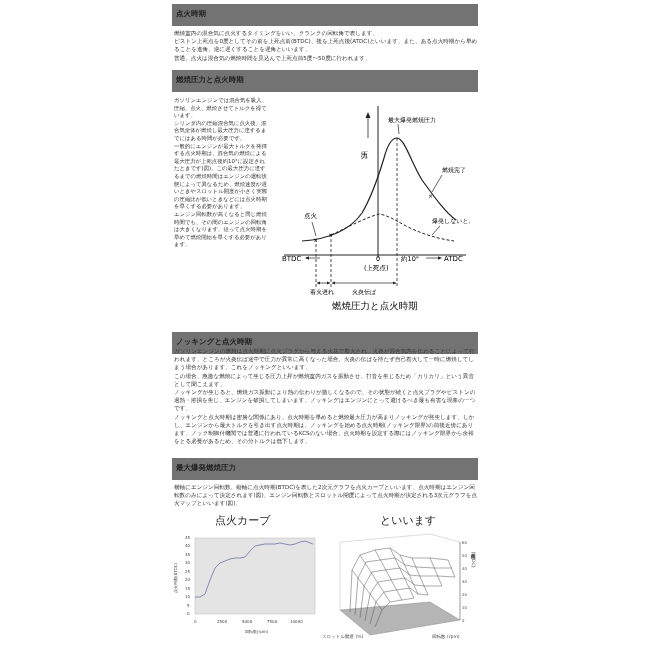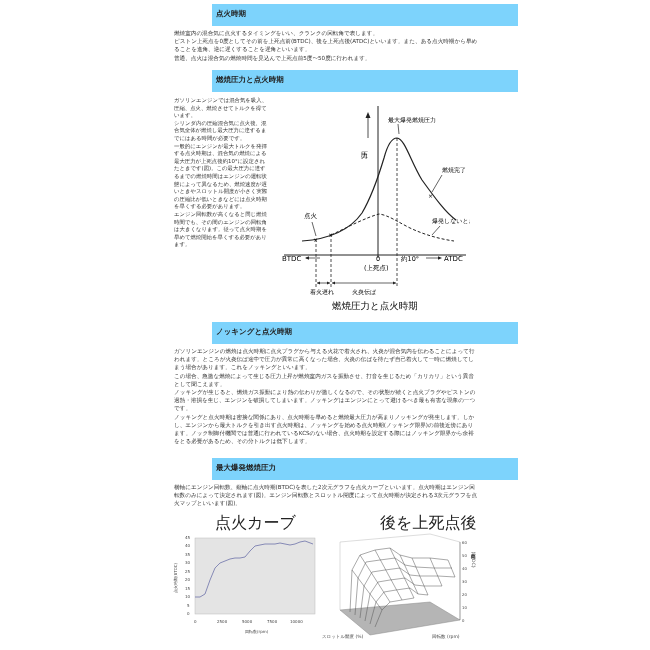--- a/index.html
+++ b/index.html
@@ -1,26 +1,26 @@
 <!DOCTYPE html>
 <html><head>
 <meta charset="utf-8">
 <style>
   html, body { margin:0; padding:0; background:#ffffff; }
   body { width:650px; height:650px; position:relative; overflow:hidden;
          font-family:"DejaVu Sans", sans-serif; color:#222; }
   .hbar { position:absolute; left:172px; width:306px; height:22px;
-          background:#7dd3fc;margin-left:40px; }
+          background:#737373; }
   .hbar span { position:absolute; left:4px; top:5px; font-size:7.5px; font-weight:bold; color:#222; }
   .para { position:absolute; left:174px; width:304px; font-size:5.6px; line-height:8.2px; color:#333; }
   .para p { margin:0; }
   .lcol { position:absolute; left:174px; top:97px; width:96px; font-size:5.4px; line-height:7.6px; color:#333; }
   .lcol p { margin:0; }
   svg text { font-family:"DejaVu Sans", sans-serif; }
-  .title-big { position:absolute; font-size:16px; color:#222; }
+  .title-big { position:absolute; font-size:11px; color:#222; }
 </style>
 </head>
 <body>
 
 <div class="hbar" style="top:4px;">
   <span>点火時期</span>
 </div>
 <div class="para" style="top:29px;">
   <p>燃焼室内の混合気に点火するタイミングをいい、クランクの回転角で表します。</p>
   <p>ピストン上死点を0度としてその前を上死点前(BTDC)、後を上死点後(ATDC)といいます。また、ある点火時期から早めることを進角、逆に遅くすることを遅角といいます。</p>
@@ -81,39 +81,39 @@
   <line x1="146" y1="160" x2="160" y2="160" stroke="#222" stroke-width="0.7"></line>
   <polygon points="162,160 158,158.3 158,161.7" fill="#222"></polygon>
   <text x="96" y="163" font-size="6.5">0</text>
   <text x="84" y="172" font-size="6.5">(上死点)</text>
   <text x="121" y="163" font-size="6.5">約10°</text>
   <text x="30" y="196" font-size="6">着火遅れ</text>
   <text x="72" y="196" font-size="6">火炎伝ぱ</text>
   <text x="52" y="211" font-size="9.5">燃焼圧力と点火時期</text>
 </svg>
 
-<div class="hbar" style="top:322px;text-decoration:underline;">
+<div class="hbar" style="top:332px;text-decoration:underline;">
   <span>ノッキングと点火時期</span>
 </div>
 <div class="para" style="top:347px;">
   <p>ガソリンエンジンの燃焼は点火時期に点火プラグから与える火花で着火され、火炎が混合気内を伝わることによって行われます。ところが火炎伝ぱ途中で圧力が異常に高くなった場合、火炎の伝ぱを待たず自己着火して一時に燃焼してしまう場合があります。これをノッキングといいます。</p>
   <p>この場合、急激な燃焼によって生じる圧力上昇が燃焼室内ガスを振動させ、打音を生じるため「カリカリ」という異音として聞こえます。</p>
   <p>ノッキングが生じると、燃焼ガス振動により熱の伝わりが激しくなるので、その状態が続くと点火プラグやピストンの過熱・溶損を生じ、エンジンを破損してしまいます。ノッキングはエンジンにとって避けるべき最も有害な現象の一つです。</p>
   <p>ノッキングと点火時期は密接な関係にあり、点火時期を早めると燃焼最大圧力が高まりノッキングが発生します。しかし、エンジンから最大トルクを引き出す点火時期は、ノッキングを始める点火時期(ノッキング限界)の前後近傍にあります。ノック制御付機関では普通に行われているKCSのない場合、点火時期を設定する際にはノッキング限界から余裕をとる必要があるため、その分トルクは低下します。</p>
 </div>
 
 <div class="hbar" style="top:458px;">
   <span>最大爆発燃焼圧力</span>
 </div>
 <div class="para" style="top:483px;">
   <p>横軸にエンジン回転数、縦軸に点火時期(BTDC)を表した2次元グラフを点火カーブといいます。点火時期はエンジン回転数のみによって決定されます(図)。エンジン回転数とスロットル開度によって点火時期が決定される3次元グラフを点火マップといいます(図)。</p>
 </div>
 
 <div class="title-big" style="left:215px;top:513px;">点火カーブ</div>
-<div class="title-big" style="left:380px;top:513px;">後を上死点後</div>
+<div class="title-big" style="left:380px;top:513px;">といいます</div>
 
 <svg style="position:absolute;left:165px;top:533px;" width="155" height="105" viewBox="0 0 155 105">
   <rect x="30" y="5" width="120" height="76" fill="#e4e4e4" stroke="#bbb" stroke-width="0.5"></rect>
   <g font-size="4" fill="#444">
     <text x="22" y="82">0</text>
     <text x="22" y="74">5</text>
     <text x="20" y="65">10</text>
     <text x="20" y="57">15</text>
     <text x="20" y="48">20</text>
     <text x="20" y="40">25</text>

